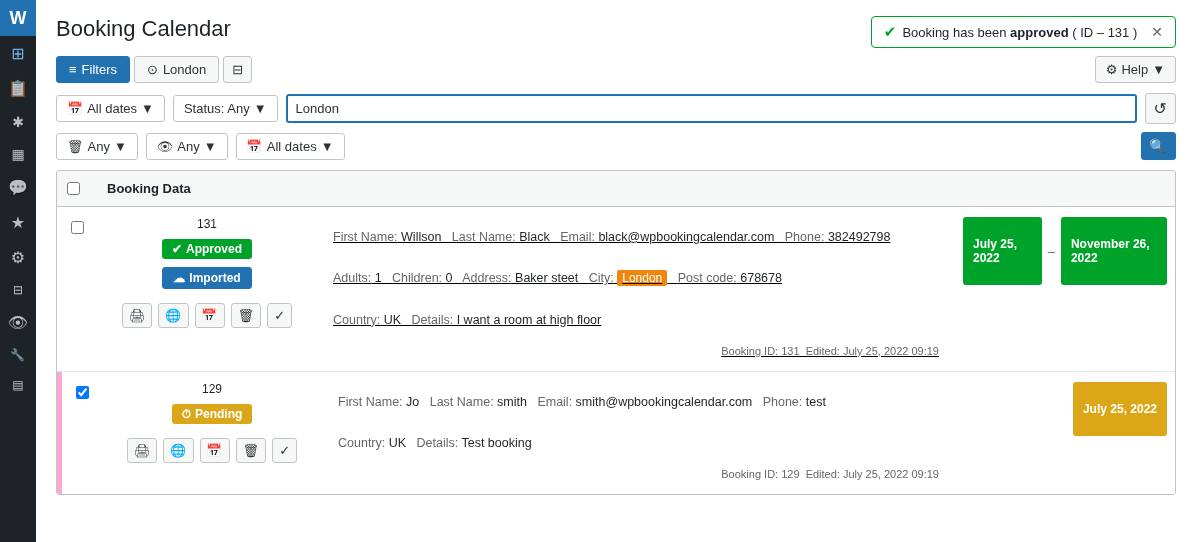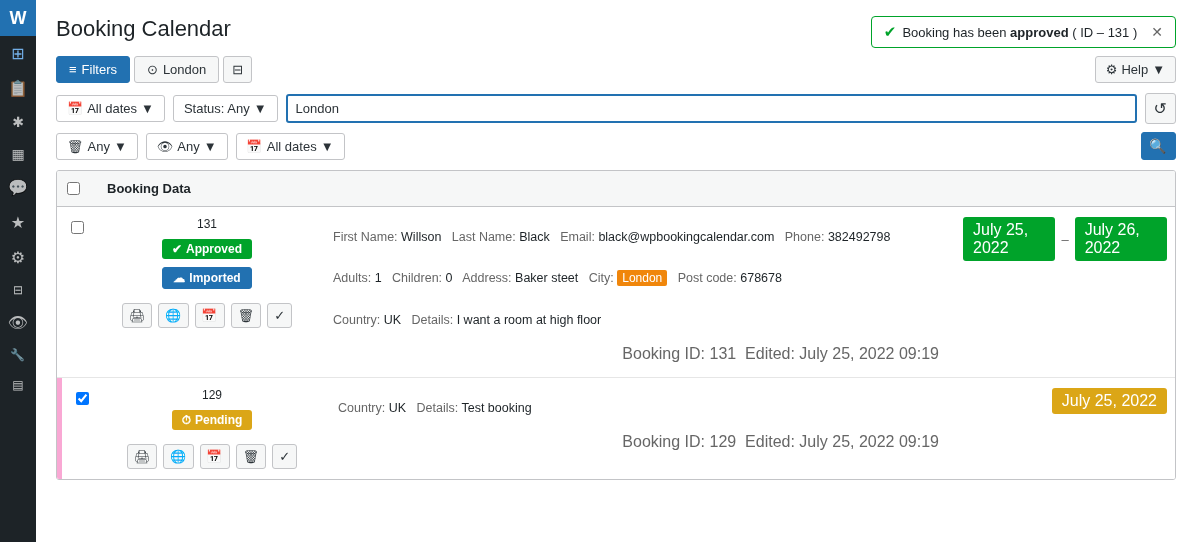--- a/index.html
+++ b/index.html
@@ -277,40 +277,40 @@
     }
     .row-data .field-label { color: #666; }
     .highlight-city {
       background: #f0860b;
       color: #fff;
       padding: 1px 5px;
       border-radius: 2px;
       font-size: 12px;
     }
     .booking-meta {
-      font-size: 16px;
+      font-size: 11px;
       color: #666;
       text-align: right;
       padding: 4px 8px;
     }
 
     .row-dates {
       padding: 10px 8px;
       display: flex;
       flex-direction: column;
       align-items: flex-end;
       gap: 4px;
     }
     .date-badge {
       display: inline-flex;
       align-items: center;
-      padding: 4px 10px;
-      border-radius: 3px;
-      font-size: 16px;
-      font-weight: 400;
+      padding: 20px 10px;
+      border-radius: 3px;
+      font-size: 12px;
+      font-weight: 700;
       color: #fff;
       background: #00a32a;
     }
     .date-badge.pending-date { background: #dba617; }
     .date-separator { color: #666; font-size: 13px; }
 
     .checkbox { width: 13px; height: 13px; cursor: pointer; }
 
     input[type="checkbox"] { cursor: pointer; }
     .date-row {
@@ -441,21 +441,21 @@
             Imported
           </span>
           <div class="row-actions">
             <button class="action-icon">🖨</button>
             <button class="action-icon">🌐</button>
             <button class="action-icon">📅</button>
             <button class="action-icon">🗑</button>
             <button class="action-icon">✓</button>
           </div>
         </div>
-        <div style="padding:10px 8px;">
+        <div style="padding:10px 8px;text-decoration:underline;">
           <div class="row-data">
             <span class="field-label">First Name:</span> Willson&nbsp;&nbsp;
             <span class="field-label">Last Name:</span> Black&nbsp;&nbsp;
             <span class="field-label">Email:</span> black@wpbookingcalendar.com&nbsp;&nbsp;
             <span class="field-label">Phone:</span> 382492798
           </div>
           <div class="row-data">
             <span class="field-label">Adults:</span> 1&nbsp;&nbsp;
             <span class="field-label">Children:</span> 0&nbsp;&nbsp;
             <span class="field-label">Address:</span> Baker steet&nbsp;&nbsp;
@@ -466,21 +466,21 @@
           <div class="row-data">
             <span class="field-label">Country:</span> UK&nbsp;&nbsp;
             <span class="field-label">Details:</span> I want a room at high floor
           </div>
           <div class="booking-meta">Booking ID: 131&nbsp; Edited: July 25, 2022 09:19</div>
         </div>
         <div class="row-dates">
           <div class="date-row">
             <span class="date-badge">July 25, 2022</span>
             <span class="date-separator">–</span>
-            <span class="date-badge">July 26, 2022</span>
+            <span class="date-badge">November 26, 2022</span>
           </div>
         </div>
       </div>
 
       <div class="table-row highlighted">
         <div class="row-check">
           <input type="checkbox" class="checkbox" checked="" style="">
         </div>
         <div class="row-labels">
           <span class="booking-id">129</span>
@@ -491,20 +491,26 @@
           <div class="row-actions">
             <button class="action-icon">🖨</button>
             <button class="action-icon">🌐</button>
             <button class="action-icon">📅</button>
             <button class="action-icon">🗑</button>
             <button class="action-icon">✓</button>
           </div>
         </div>
         <div style="padding:10px 8px;">
           <div class="row-data">
+            <span class="field-label">First Name:</span> Jo&nbsp;&nbsp;
+            <span class="field-label">Last Name:</span> smith&nbsp;&nbsp;
+            <span class="field-label">Email:</span> smith@wpbookingcalendar.com&nbsp;&nbsp;
+            <span class="field-label">Phone:</span> test
+          </div>
+          <div class="row-data">
             <span class="field-label">Country:</span> UK&nbsp;&nbsp;
             <span class="field-label">Details:</span> Test booking
           </div>
           <div class="booking-meta">Booking ID: 129&nbsp; Edited: July 25, 2022 09:19</div>
         </div>
         <div class="row-dates">
           <span class="date-badge pending-date">July 25, 2022</span>
         </div>
       </div>
 

